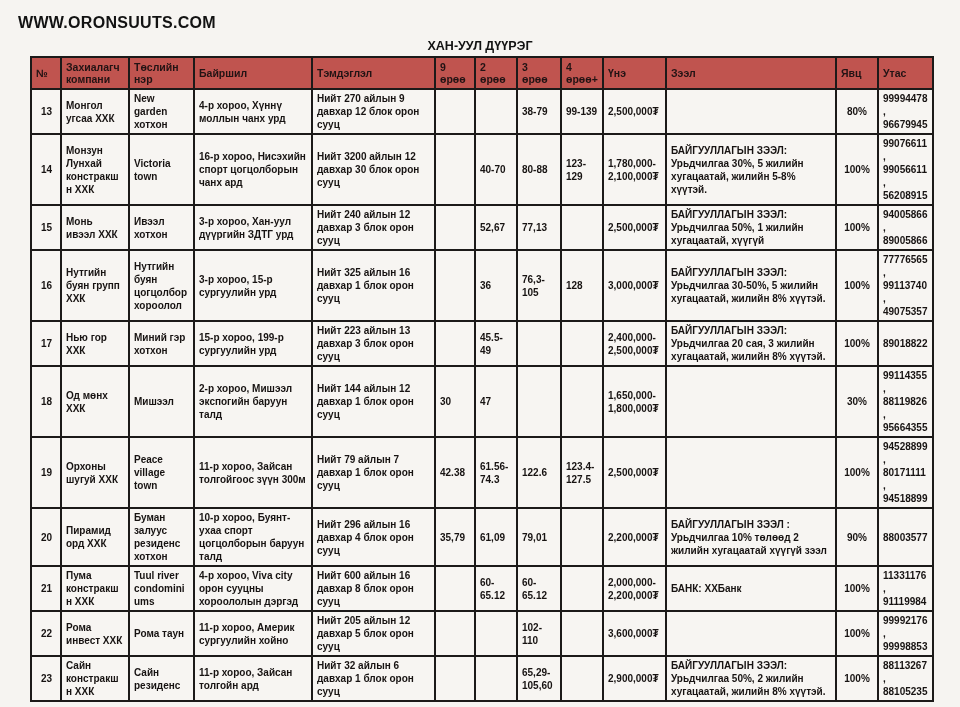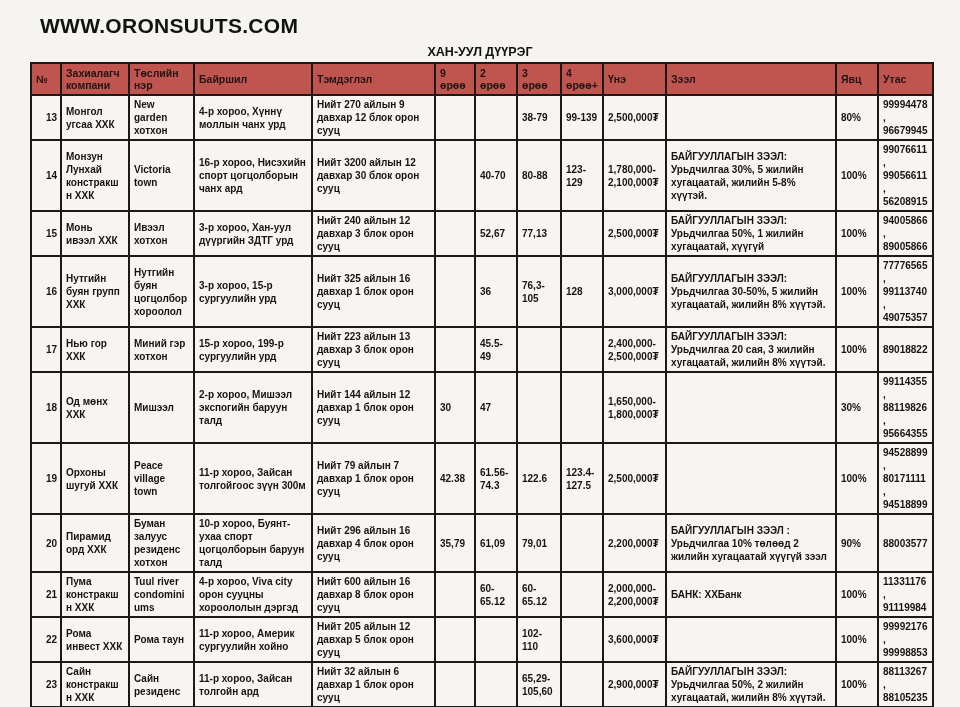--- a/index.html
+++ b/index.html
@@ -5,22 +5,22 @@
   :root{ --header-bg:#c0544f; --ink:#171312; --line:#1c1a19; }
   *{ box-sizing:border-box; }
   html,body{ margin:0; padding:0; }
   body{
     width:960px; height:707px; overflow:hidden;
     background:#f6f4f1;
     font-family:"Liberation Sans","DejaVu Sans",sans-serif;
     color:var(--ink);
   }
   .site-title{
-    margin:14px 0 0 40px;
-    font-size:21px; font-weight:800; letter-spacing:.3px; color:#121212;
+    margin:14px 0 0 18px;
+    font-size:16px; font-weight:800; letter-spacing:.3px; color:#121212;
   }
   .district-title{
     width:900px; margin:7px 0 3px 30px;
     text-align:center; font-size:12.5px; font-weight:700; color:#121212;
   }
   table.listing{
     border-collapse:collapse; table-layout:fixed;
     margin-left:30px; width:900px;
     background:#f7f5f2;
   }
@@ -31,22 +31,22 @@
     padding:3px 4px; vertical-align:middle;
     border:2px solid var(--line);
     height:32px;
   }
   .listing td{
     border:2px solid var(--line);
     padding:2px 4px;
     font-size:10px; line-height:1.3; font-weight:700;
     vertical-align:middle; word-wrap:break-word;
   }
-  .listing td:nth-child(1){ text-align:right; padding-right:3px;border-radius:6px; }
-  .listing td:nth-child(12){ text-align:left; }
+  .listing td:nth-child(1){ text-align:center; padding-right:3px;border-radius:6px; }
+  .listing td:nth-child(12){ text-align:center; }
 </style>
 </head>
 <body>
 
 <div class="site-title">WWW.ORONSUUTS.COM</div>
 <div class="district-title">ХАН-УУЛ ДҮҮРЭГ</div>
 
 <table class="listing">
   <colgroup>
     <col style="width:30px">

